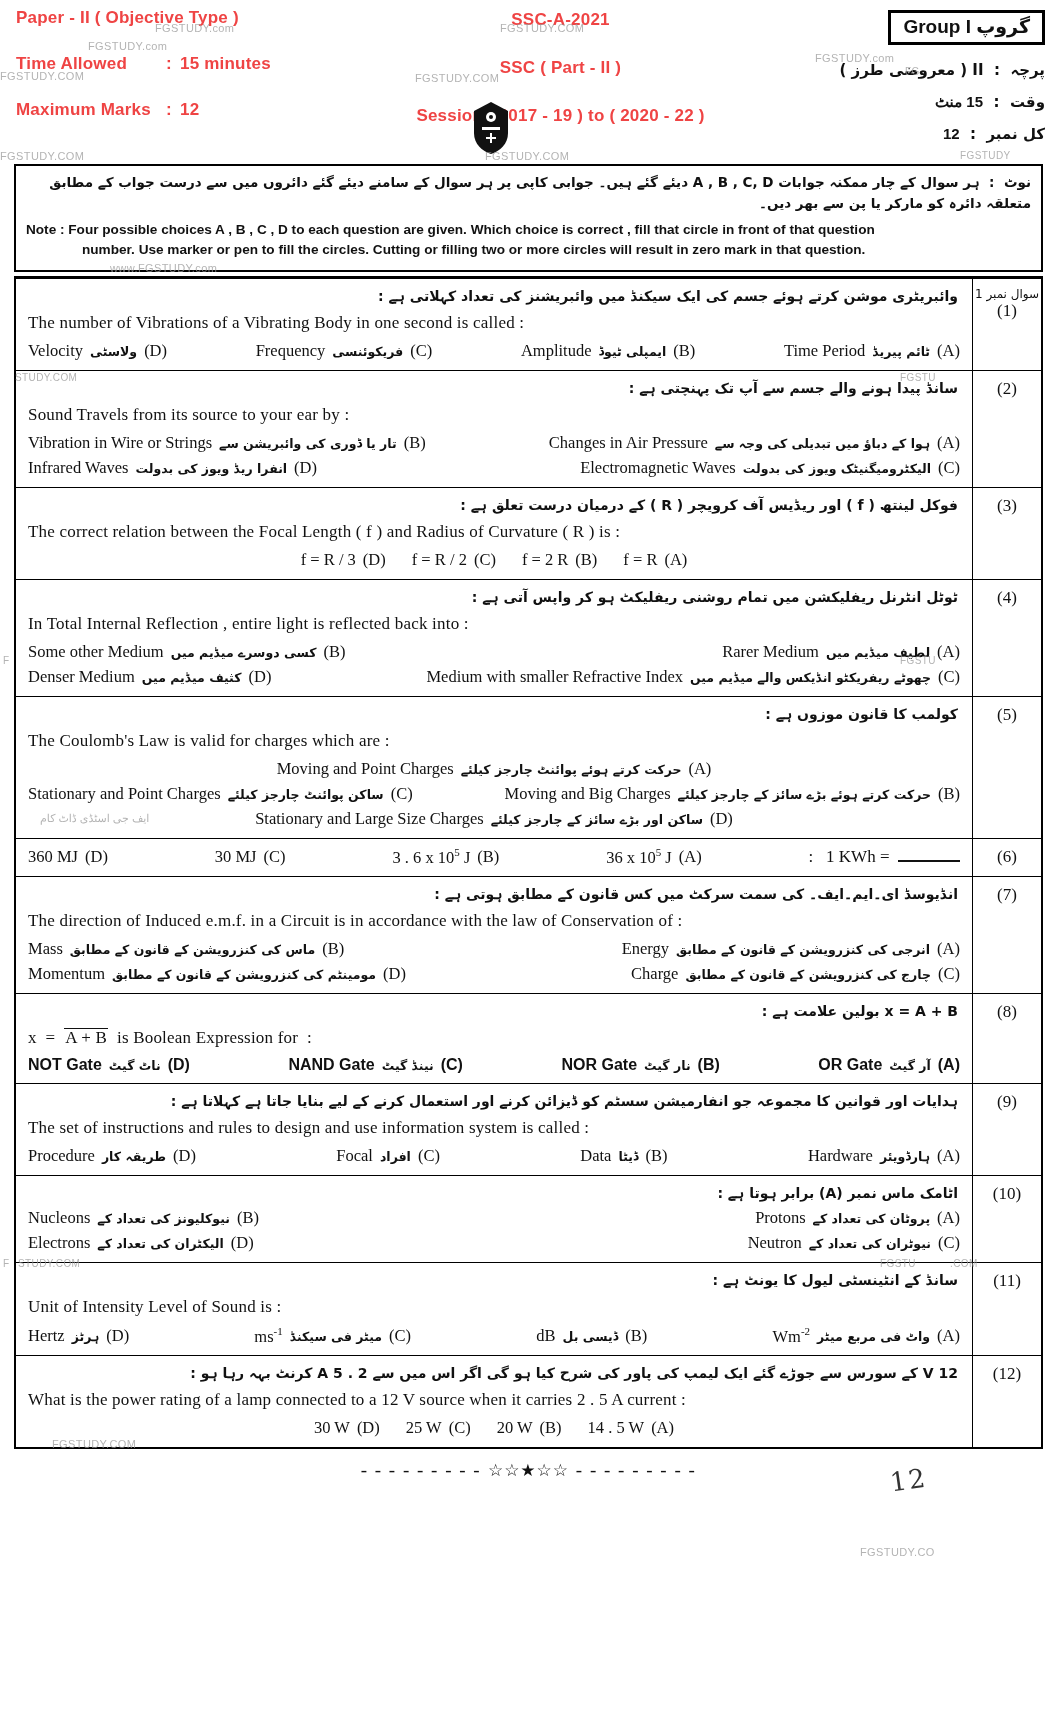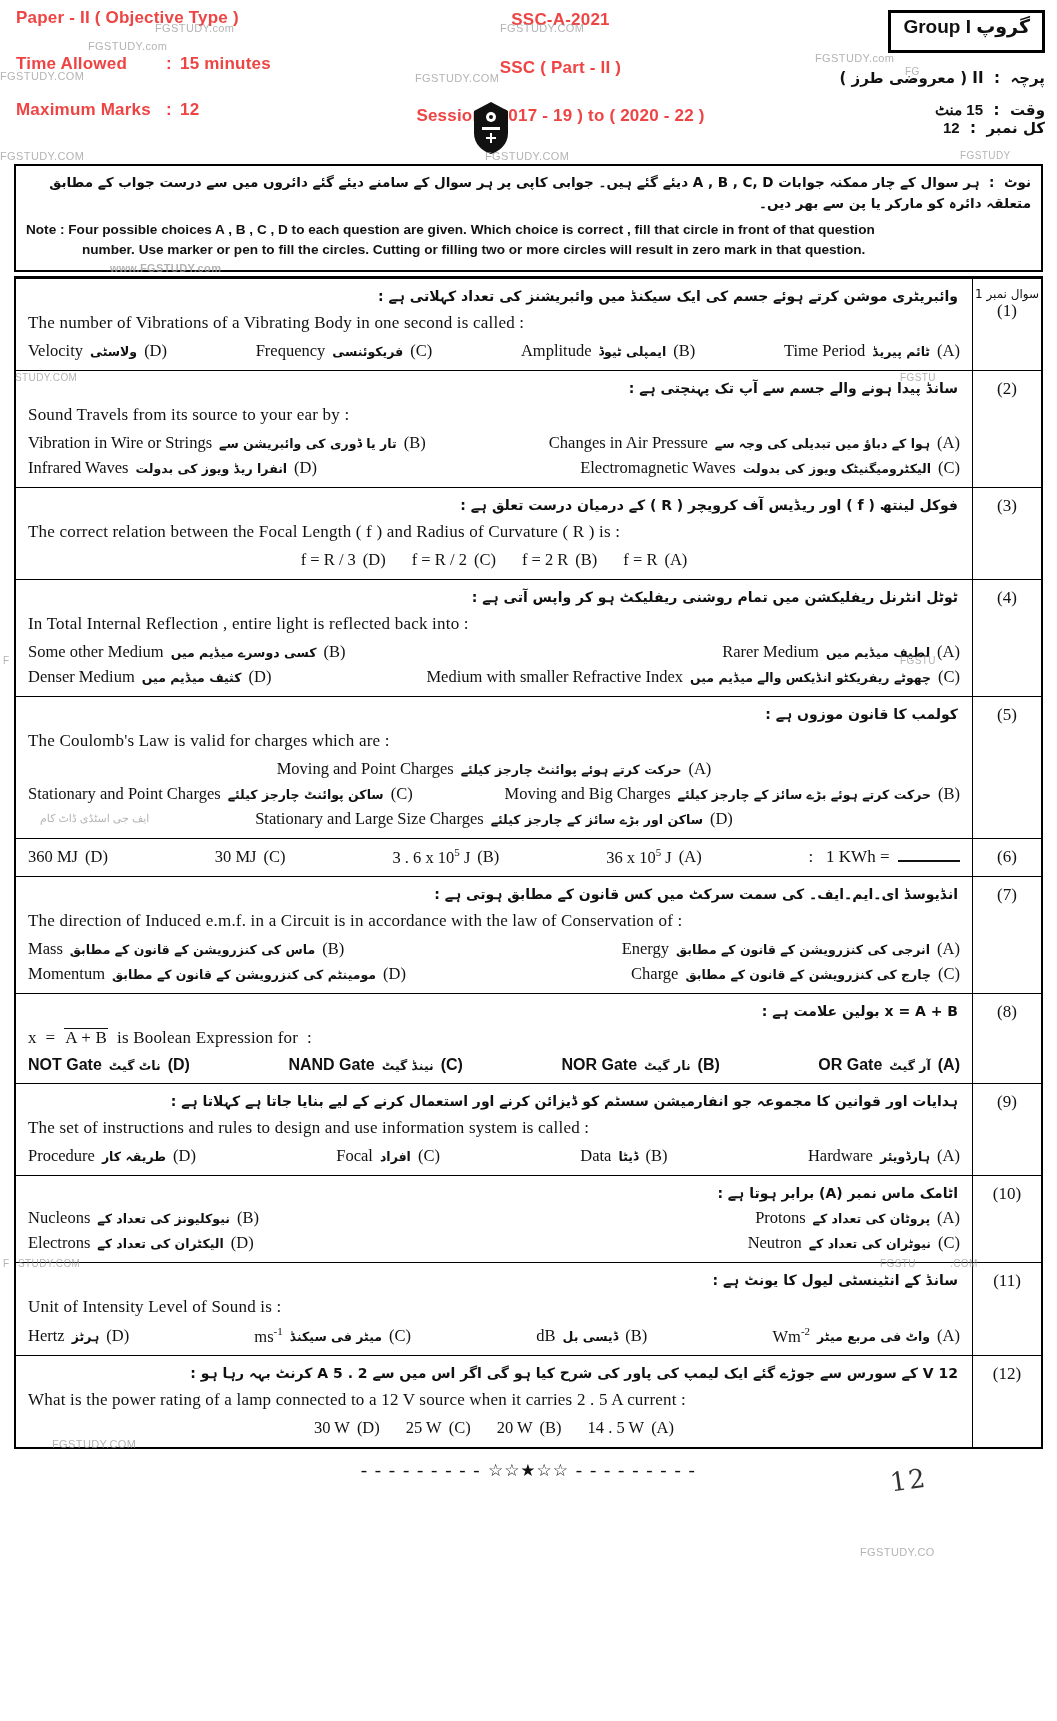--- a/index.html
+++ b/index.html
@@ -64,21 +64,21 @@
     white-space: nowrap;
   }
   .hdr-line .lbl { display: inline-block; min-width: 150px; }
   .hdr-line .colon { display: inline-block; width: 14px; }
 
   .hdr-mid .hdr-line { margin-bottom: 28px; }
 
   .group-box {
     display: inline-block;
     border: 3px solid #000;
-    padding: 2px 12px 12px 12px;
+    padding: 2px 12px 4px 12px;
     font-family: "Liberation Sans", sans-serif;
     font-weight: bold;
     font-size: 19px;
     margin-top: 2px;
   }
   .urdu {
     font-family: "DejaVu Sans", "Liberation Sans", sans-serif;
     direction: rtl;
     unicode-bidi: bidi-override;
   }
@@ -258,21 +258,21 @@
       <span class="wm tiny" style="left: 900px; top: 372px;">FGSTU</span>
       <span class="wm tiny" style="left: 3px; top: 655px;">F</span>
       <span class="wm tiny" style="left: 900px; top: 655px;">FGSTU</span>
       <span class="wm small" style="left: 40px; top: 812px;">ایف جی اسٹڈی ڈاٹ کام</span>
       <span class="wm tiny" style="left: 3px; top: 1258px;">F</span>
       <span class="wm tiny" style="left: 18px; top: 1258px;">STUDY.COM</span>
       <span class="wm tiny" style="left: 880px; top: 1258px;">FGSTU</span>
       <span class="wm tiny" style="left: 950px; top: 1258px;">.COM</span>
       <span class="wm small" style="left: 52px; top: 1438px;">FGSTUDY.COM</span>
       <span class="wm small" style="left: 860px; top: 1546px;">FGSTUDY.CO</span>
-      <span class="wm small" style="left: 110px; top: 262px; font-weight: bold;">www.FGSTUDY.com</span>
+      <span class="wm small" style="left: 110px; top: 262px;">www.FGSTUDY.com</span>
     </div>
 
   <div class="header">
     <div class="hdr-grid">
 
       <div class="hdr-left">
         <div class="hdr-line">Paper - II ( Objective Type )</div>
         <div class="hdr-line">
           <span class="lbl">Time Allowed</span><span class="colon">:</span><span>15   minutes</span>
         </div>
@@ -293,21 +293,21 @@
             <span>Group</span>
             <span>I</span>
             <span class="urdu">گروپ</span>
           </span>
         </div>
         <div class="u-right" style="margin-bottom:14px;">
           <span>پرچہ</span>
           <span>&nbsp;:&nbsp;</span>
           <span>II   ( معروضی طرز )</span>
         </div>
-        <div class="u-right" style="">
+        <div class="u-right" style="margin-bottom:14px;">
           <span>وقت</span>
           <span>&nbsp;:&nbsp;</span>
           <span class="num">15 منٹ</span>
         </div>
         <div class="u-right">
           <span>کل نمبر</span>
           <span>&nbsp;:&nbsp;</span>
           <span class="num">12</span>
         </div>
       </div>

